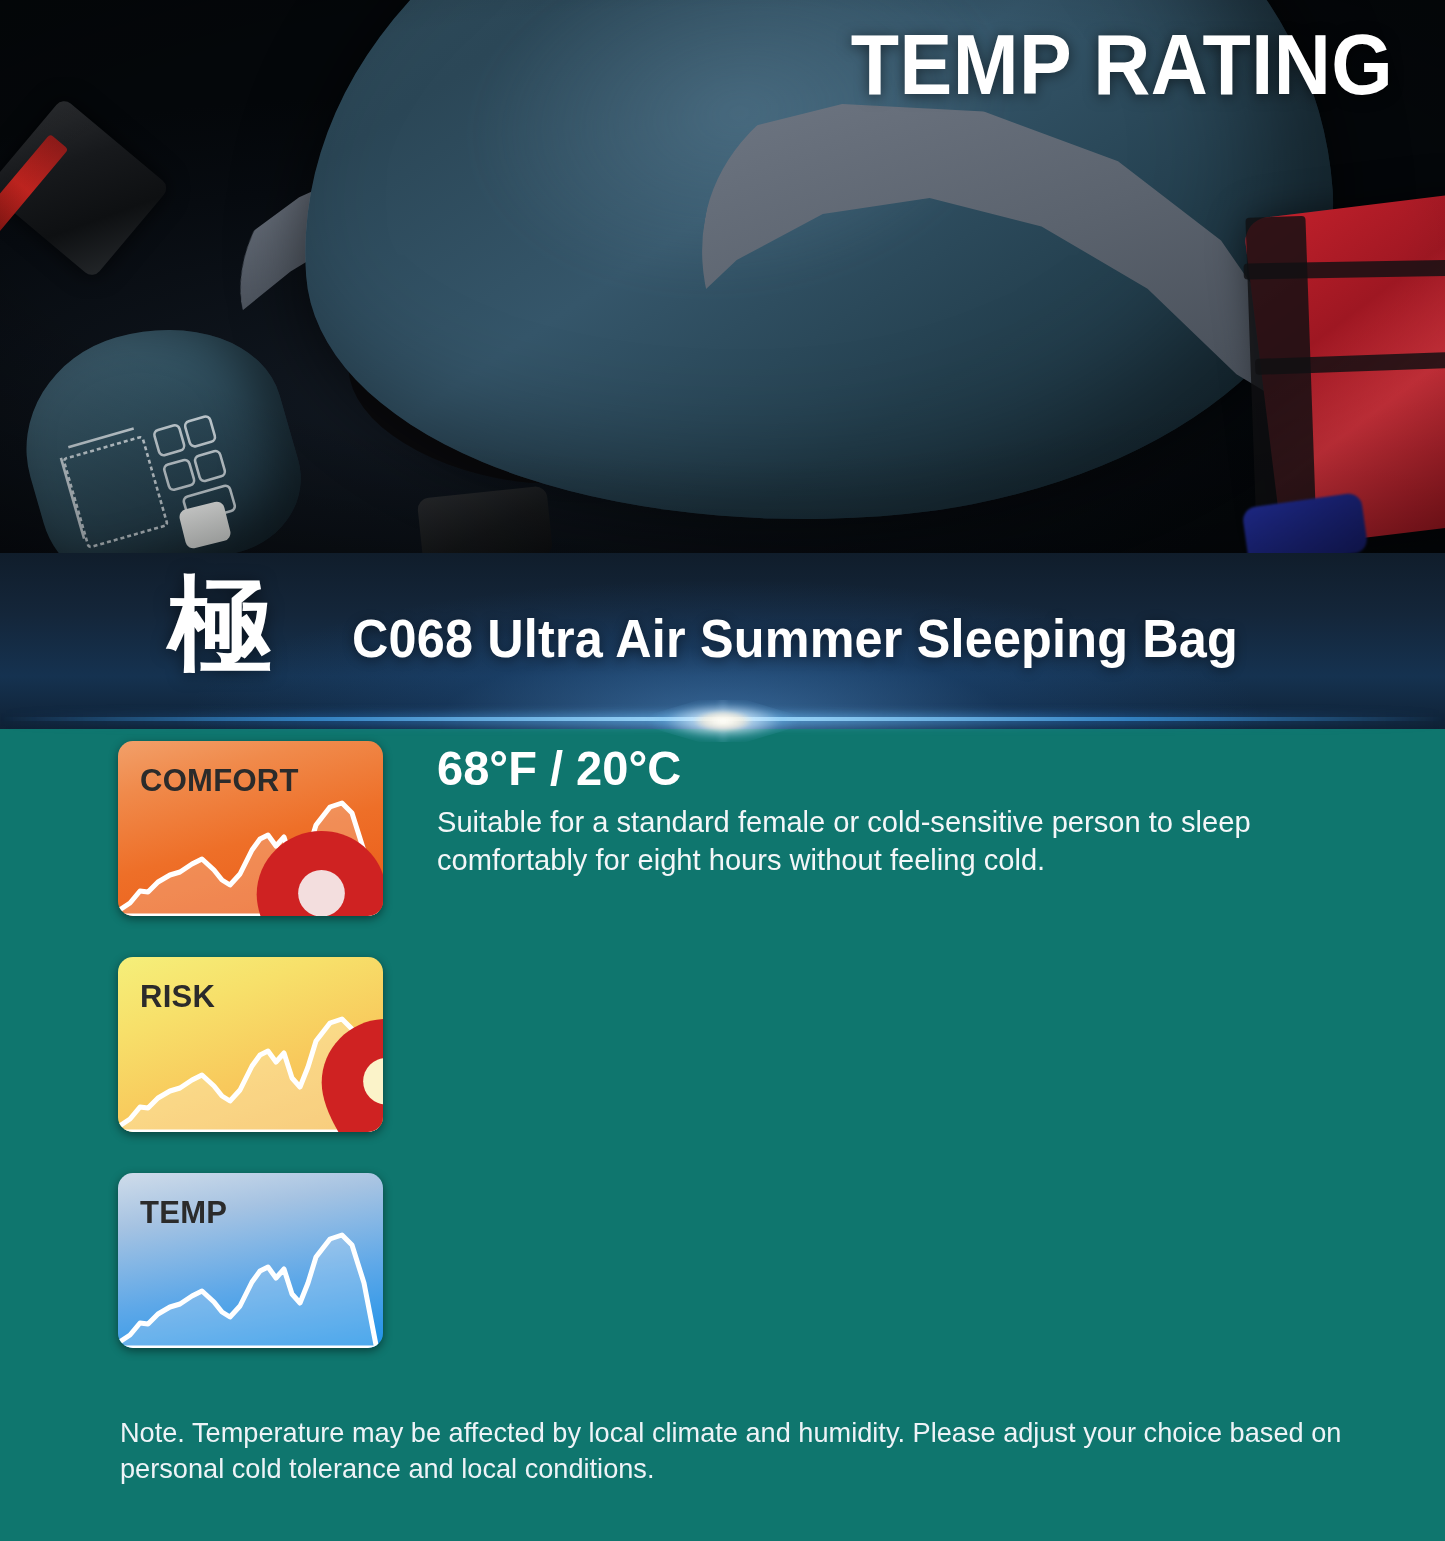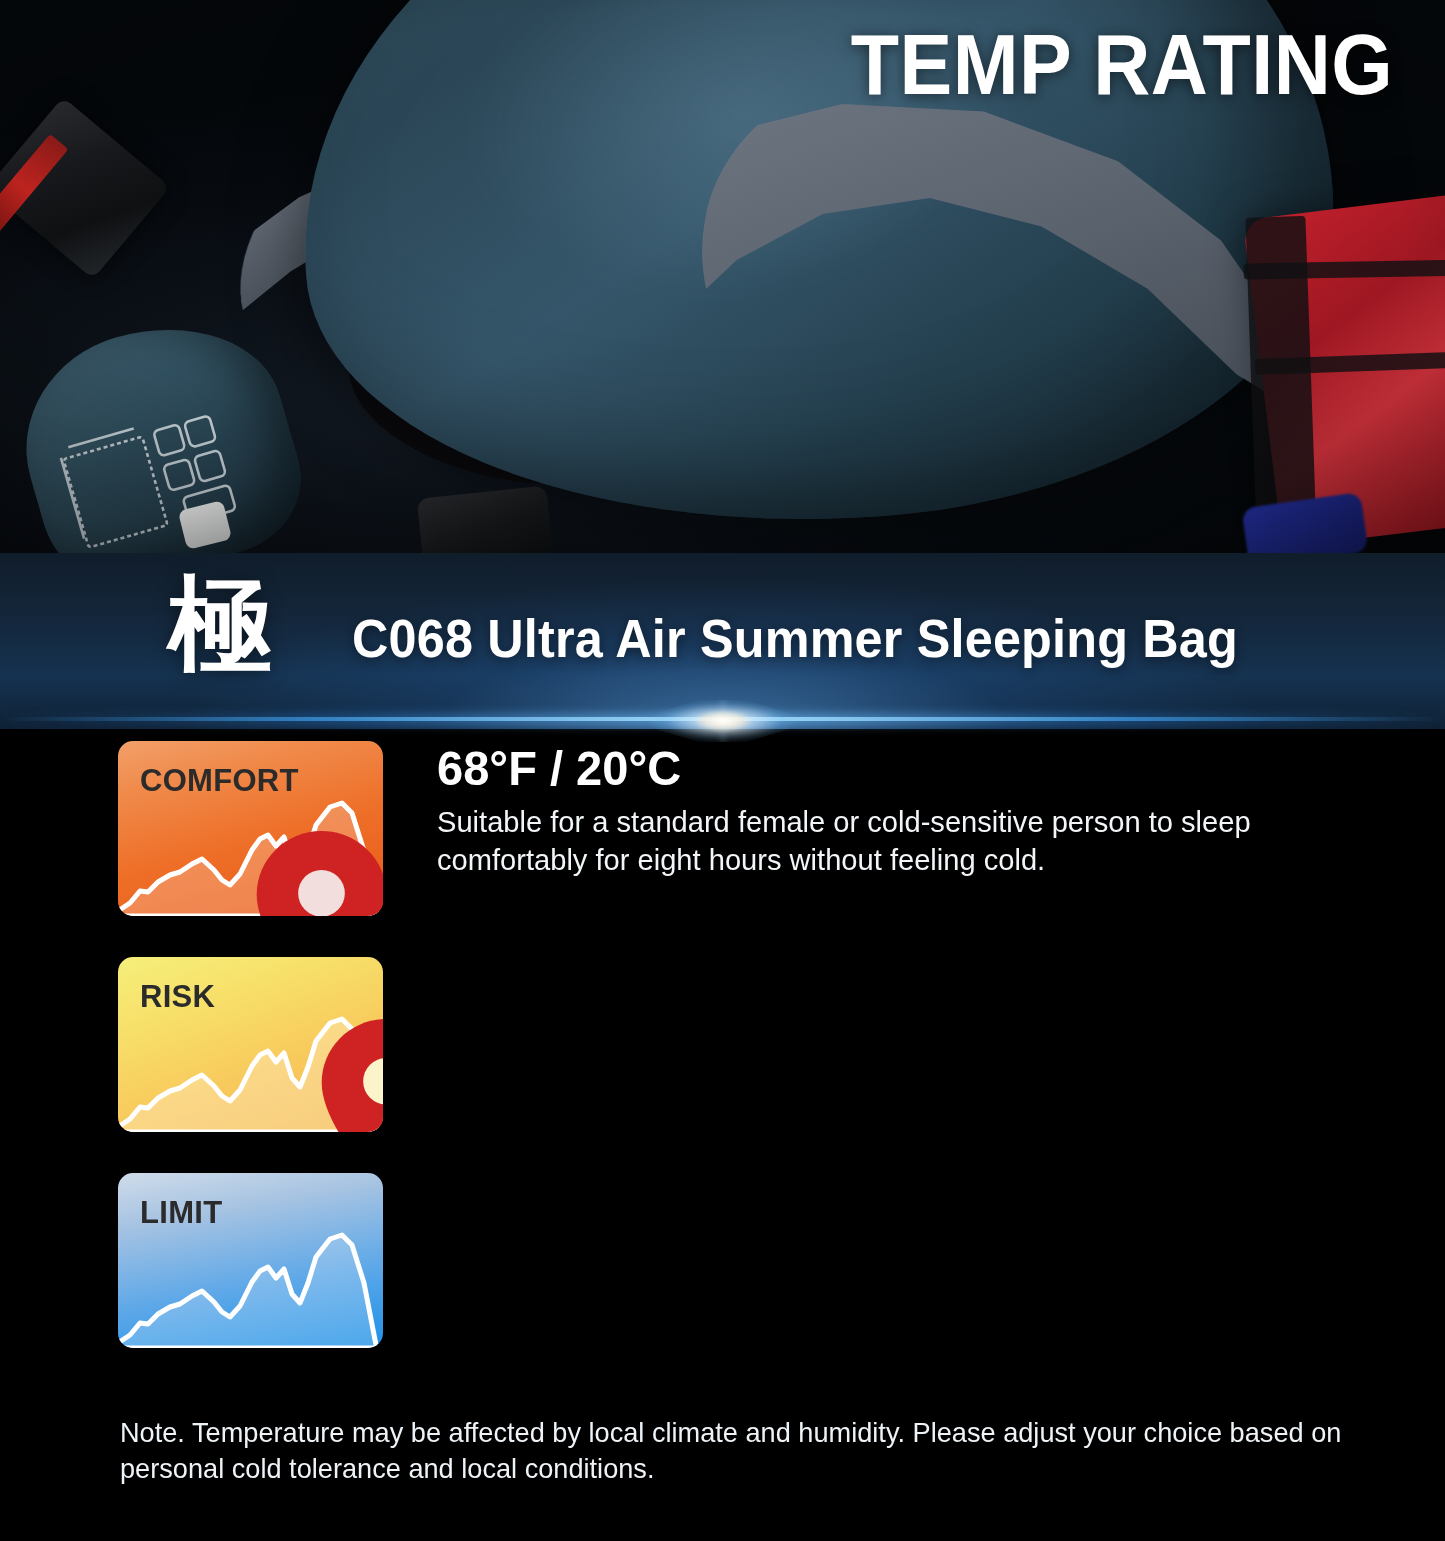--- a/index.html
+++ b/index.html
@@ -1,18 +1,18 @@
 <!DOCTYPE html>
 <html><head>
 <meta charset="utf-8">
 <style>
   html,body{margin:0;padding:0;background:#0d141c;}
   body{font-family:"Liberation Sans",sans-serif;-webkit-font-smoothing:antialiased;}
 
-  .page{position:relative;width:1445px;height:1541px;overflow:hidden;background:#000000;}
+  .page{position:relative;width:1445px;height:1541px;overflow:hidden;background:#0f766e;}
 
   
   .hero{position:absolute;left:0;top:0;width:1445px;height:556px;overflow:hidden;background:#05070a;}
   .hero-base{position:absolute;inset:0;background:
       radial-gradient(120% 90% at 52% 18%, #1d2c3a 0%, #0b1219 55%, #05080c 100%);}
   
   .floor{position:absolute;left:0;top:0;width:100%;height:100%;
       background:radial-gradient(60% 55% at 30% 72%, #121922 0%, #070b10 70%, #04070a 100%);}
 
   
@@ -108,21 +108,21 @@
   .flare-core{position:absolute;left:50%;top:50%;width:190px;height:56px;transform:translate(-50%,-50%) rotate(0deg);
       background:radial-gradient(50% 50% at 50% 50%, rgba(255,248,235,.95) 0%, rgba(210,235,255,.6) 35%, rgba(120,190,240,.18) 62%, rgba(80,160,220,0) 80%);
       clip-path:polygon(50% 0%,100% 50%,50% 100%,0% 50%);filter:blur(2px);}
   .flare-core2{position:absolute;left:50%;top:50%;width:70px;height:26px;transform:translate(-50%,-50%);
       background:radial-gradient(50% 50% at 50% 50%, rgba(255,255,250,.98), rgba(255,240,215,.5) 55%, rgba(255,230,190,0) 85%);
       border-radius:50%;filter:blur(1.5px);}
   .flare-ray{position:absolute;left:50%;top:50%;width:3px;height:120px;transform:translate(-50%,-50%);
       background:linear-gradient(180deg, rgba(180,215,255,0), rgba(190,225,255,.35) 50%, rgba(180,215,255,0));filter:blur(3px);}
 
   
-  .rows{position:absolute;left:0;top:741px;width:1445px;text-decoration:underline;}
+  .rows{position:absolute;left:0;top:741px;width:1445px;}
   .row{position:relative;display:flex;align-items:flex-start;padding:0 0 0 118px;margin-bottom:41px;}
   .card{position:relative;width:265px;height:175px;border-radius:15px;overflow:hidden;flex:0 0 auto;
       box-shadow:0 3px 10px rgba(0,0,0,.45);}
   .card-label{position:absolute;left:22px;top:22px;font-size:31px;font-weight:700;letter-spacing:.3px;
       color:#2b2b2b;font-family:"Liberation Sans",sans-serif;z-index:3;}
   .card svg{position:absolute;left:0;bottom:0;width:100%;height:100%;display:block;}
   .pin{position:absolute;width:20px;height:27px;z-index:4;}
 
   .c-comfort{background:linear-gradient(165deg,#f2a06a 0%,#f08a4b 22%,#ee6f28 55%,#ea5a17 100%);}
   .c-limit{background:linear-gradient(160deg,#f5ef7a 0%,#f7e06a 28%,#f8c95c 62%,#f5b94f 100%);}
@@ -235,21 +235,21 @@
         </svg>
         <svg class="pin" style="left:136px;top:62px;" viewBox="0 0 20 27">
           <path d="M10 0C4.5 0 0 4.4 0 9.8C0 17 10 27 10 27S20 17 20 9.8C20 4.4 15.5 0 10 0Z" fill="#cf2222"></path>
           <circle cx="10" cy="9.6" r="3.6" fill="#fbf3c9"></circle>
         </svg>
       </div>
     </div>
 
     <div class="row">
       <div class="card c-risk">
-        <span class="card-label">LIMIT</span>
+        <span class="card-label">TEMP</span>
         <svg viewBox="0 0 265 175" preserveAspectRatio="none">
           <path d="M0,170 L12,162 L22,150 L30,151 L40,141 L52,134 L62,131 L74,123 L84,118 L96,129 L104,139 L112,144 L122,133 L134,109 L142,98 L150,94 L158,105 L166,96 L174,121 L182,130 L190,110 L198,84 L212,66 L224,62 L234,72 L246,110 L258,172 L265,175 L0,175 Z" fill="rgba(255,255,255,.20)" stroke="#ffffff" stroke-width="5" stroke-linejoin="round" stroke-linecap="round"></path>
         </svg>
         <svg class="pin" style="left:206px;top:33px;" viewBox="0 0 20 27">
           <path d="M10 0C4.5 0 0 4.4 0 9.8C0 17 10 27 10 27S20 17 20 9.8C20 4.4 15.5 0 10 0Z" fill="#cf2222"></path>
           <circle cx="10" cy="9.6" r="3.6" fill="#e8f2fb"></circle>
         </svg>
       </div>
     </div>
 

